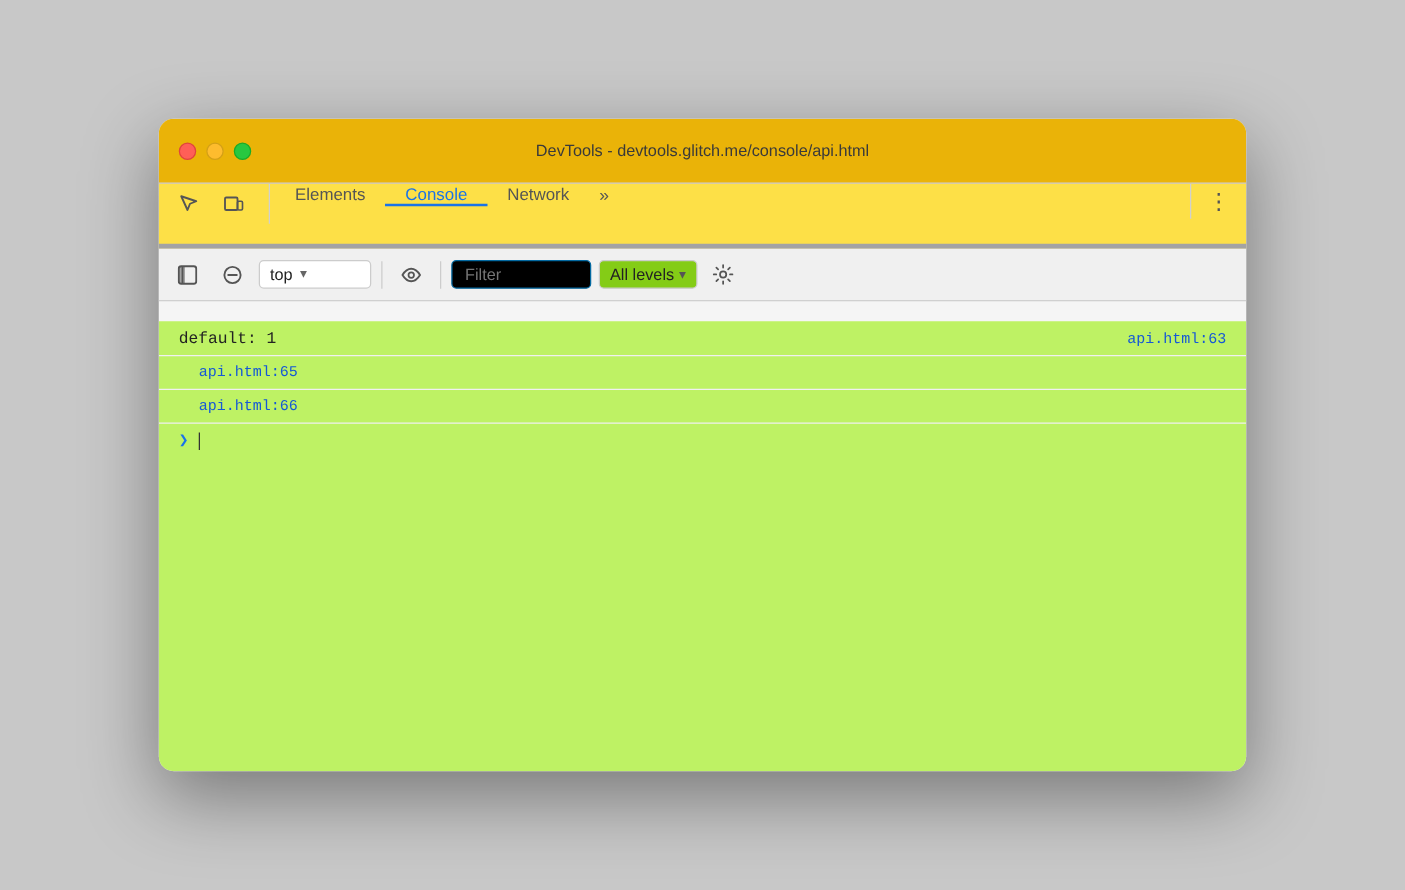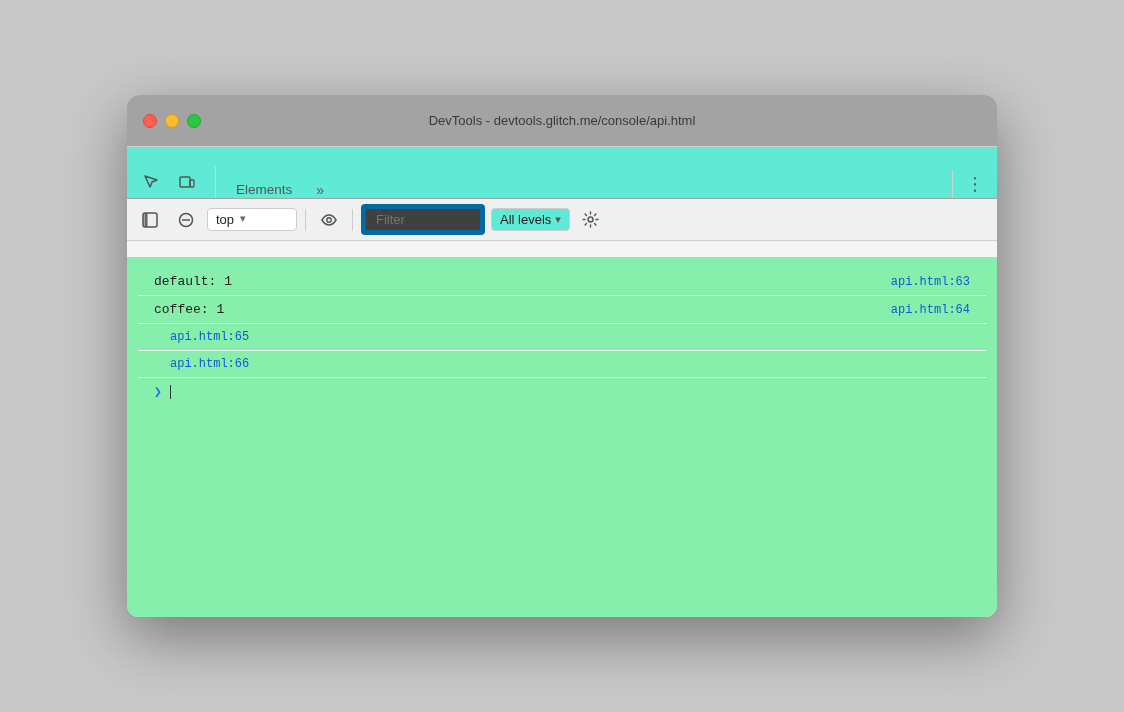--- a/index.html
+++ b/index.html
@@ -17,21 +17,21 @@
     .window {
       width: 870px;
       background: #f5f5f5;
       border-radius: 12px;
       box-shadow: 0 20px 60px rgba(0,0,0,0.4);
       overflow: hidden;
     }
 
     
     .titlebar {
-      background: #a3a3a3;
+      background: #eab308;
       border-bottom: 1px solid #d0d0d0;
       height: 52px;
       display: flex;
       align-items: center;
       padding: 0 16px;
       position: relative;
     }
 
     .traffic-lights {
       display: flex;
@@ -55,25 +55,25 @@
       left: 50%;
       transform: translateX(-50%);
       font-size: 13px;
       color: #3a3a3a;
       font-weight: 500;
       white-space: nowrap;
     }
 
     
     .toolbar {
-      background: #5eead4;
-      border-bottom: 1px solid #a3a3a3;
+      background: #fde047;
+      border-bottom: 4px solid #a3a3a3;
       height: 52px;
       display: flex;
-      align-items: flex-end;
+      align-items: flex-start;
       padding: 0 8px;
     }
 
     .toolbar-icons {
       display: flex;
       align-items: center;
       gap: 4px;
       padding-right: 12px;
       border-right: 1px solid #d0d0d0;
       margin-right: 4px;
@@ -194,61 +194,61 @@
       height: 30px;
       display: flex;
       align-items: center;
       justify-content: center;
       cursor: pointer;
       color: #666;
       font-size: 16px;
     }
 
     .filter-input {
-      background: #404040;
-      border: 5px solid #0369a1;
+      background: #000000;
+      border: 1px solid #0369a1;
       border-radius: 4px;
       padding: 3px 10px;
       font-size: 13px;
       color: #999;
-      width: 124px;
+      width: 112px;
       outline: none;
     }
 
     .level-select {
       display: flex;
       align-items: center;
       padding: 3px 8px;
       font-size: 13px;
       color: #222;
       cursor: pointer;
       gap: 4px;
-      background: #5eead4;
+      background: #84cc16;
       border: 1px solid #ccc;
       border-radius: 4px;
     }
 
     .level-select .arrow { font-size: 11px; color: #555; }
 
     .gear-btn {
       width: 30px;
       height: 30px;
       display: flex;
       align-items: center;
       justify-content: center;
       cursor: pointer;
       color: #555;
       font-size: 17px;
     }
 
     
     .console-content {
-      background: #86efac;
+      background: #bef264;
       min-height: 360px;
-      padding: 11px;
+      padding: 0;
       overflow-y: auto;
       margin-top: 16px;
     }
 
     .log-row {
       display: flex;
       align-items: baseline;
       justify-content: space-between;
       padding: 6px 16px;
       border-bottom: 1px solid #f0f0f0;
@@ -322,20 +322,26 @@
           <rect x="2" y="4" width="10" height="10" rx="1" stroke="#555" stroke-width="1.5"></rect>
           <rect x="12" y="7" width="4" height="7" rx="1" stroke="#555" stroke-width="1.3"></rect>
         </svg>
       </div>
     </div>
 
     <div class="tabs">
       <div class="tab">
         <span>Elements</span>
       </div>
+      <div class="tab active">
+        <span>Console</span>
+      </div>
+      <div class="tab">
+        <span>Network</span>
+      </div>
       <div class="tabs-overflow">
         <span>»</span>
       </div>
     </div>
 
     <div class="toolbar-end">
       <div class="kebab-btn">
         <span>⋮</span>
       </div>
     </div>
@@ -386,24 +392,20 @@
       </svg>
     </div>
   </div>
 
   <div class="console-content">
     <div class="log-row">
       <span class="log-text">default: 1</span>
       <span class="log-source">api.html:63</span>
     </div>
     <div class="log-row">
-      <span class="log-text">coffee: 1</span>
-      <span class="log-source">api.html:64</span>
-    </div>
-    <div class="log-row">
       <span class="log-source">api.html:65</span>
     </div>
     <div class="log-row">
       <span class="log-source">api.html:66</span>
     </div>
     <div class="input-row">
       <span class="prompt-arrow">❯</span>
       <span class="cursor-line"></span>
     </div>
   </div>

